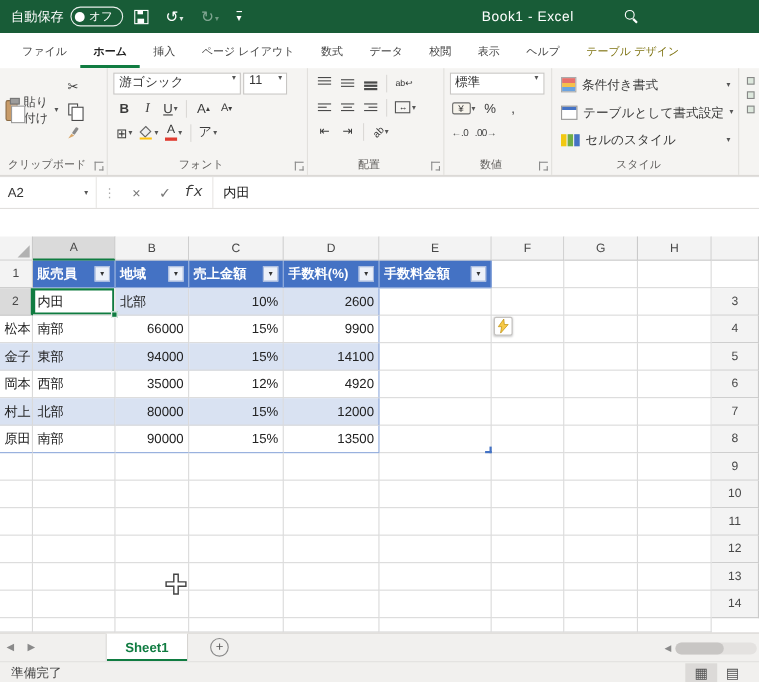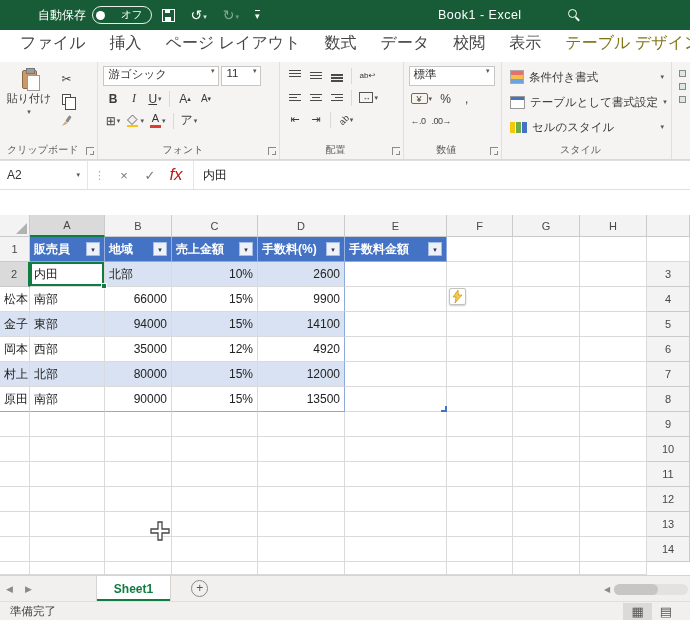--- a/index.html
+++ b/index.html
@@ -2,38 +2,38 @@
 <html><head>
 <meta charset="utf-8">
 <style>
   * { box-sizing: border-box; margin: 0; padding: 0; }
   html,body { width:690px; height:625px; }
   body { font-family:"Liberation Sans","DejaVu Sans",sans-serif; overflow:hidden; background:#fff; }
   .app { position:relative; width:690px; height:625px; background:#fff; }
 
   
   .titlebar { height:30px; background:#185C37; display:flex; align-items:center; color:#fff; font-size:12px; padding:0 10px; gap:4px; position:relative; }
-  .autosave { display:flex; align-items:center;margin-left:28px; }
-  .pill { display:inline-flex; align-items:center; gap:16px; border:1px solid rgba(255,255,255,.9); border-radius:9px; padding:1px 8px 1px 3px; margin-left:6px; font-size:10.5px; }
+  .autosave { display:flex; align-items:center; }
+  .pill { display:inline-flex; align-items:center; gap:4px; border:1px solid rgba(255,255,255,.9); border-radius:9px; padding:1px 8px 1px 3px; margin-left:6px; font-size:10.5px; }
   .dot { width:9px; height:9px; border-radius:50%; background:#fff; }
   .tb-btn { background:none; border:none; color:#fff; display:inline-flex; align-items:flex-end; gap:1px; font-size:14px; padding:2px 6px; cursor:default; }
   .tb-btn .mini { font-size:7px; opacity:.85; padding-bottom:2px; }
   .tb-btn.disabled { opacity:.45; }
   .qat-chev { border-top:1.5px solid #fff; font-size:9px; line-height:1; padding-top:1px; }
   .ic-save { position:relative; width:13px; height:13px; border:1.5px solid #fff; display:inline-block; }
   .ic-save::before { content:""; position:absolute; top:0; left:2px; width:5px; height:3px; background:#fff; }
   .ic-save::after { content:""; position:absolute; bottom:0; left:2px; width:6px; height:4px; background:#fff; }
   .tb-title { position:absolute; left:438px; top:8px; font-size:12.5px; letter-spacing:.5px; }
   .tb-search { position:absolute; left:562px; top:7px; }
   .ic-search { width:9px; height:9px; border:1.5px solid #fff; border-radius:50%; position:relative; display:inline-block; }
   .ic-search::after { content:""; position:absolute; width:5px; height:1.5px; background:#fff; transform:rotate(45deg); right:-4px; bottom:-2px; }
 
   
   .tabsrow { height:32px; background:#fff; display:flex; align-items:flex-end; padding:0 8px; }
-  .rtab { padding:7px 12px 8px 12px; font-size:16px; color:#444; white-space:nowrap; }
+  .rtab { padding:7px 12px 8px 12px; font-size:10px; color:#444; white-space:nowrap; }
   .rtab.active { color:#222; font-weight:700; box-shadow:inset 0 -3px 0 #107C41; }
   .rtab.contextual { color:#7F7413; }
 
   
   .ribbon { height:98px; background:#F5F4F2; border-bottom:1px solid #DBD9D6; display:flex; }
   .rgroup { position:relative; border-right:1px solid #E2E0DD; padding:4px 4px 17px 5px; display:flex; flex-direction:column; gap:3px; }
   .glabel { position:absolute; bottom:2px; left:0; right:12px; text-align:center; font-size:10px; color:#605E5C; white-space:nowrap; }
   .dlg { position:absolute; right:3px; bottom:4px; width:8px; height:8px; border-left:1px solid #8a8a8a; border-top:1px solid #8a8a8a; }
   .dlg::after { content:""; position:absolute; right:0px; bottom:0px; width:3px; height:3px; border-right:1.5px solid #8a8a8a; border-bottom:1.5px solid #8a8a8a; }
   .rrow { display:flex; align-items:center; gap:2px; }
@@ -41,21 +41,21 @@
   .sbtn .mini { font-size:7px; color:#555; }
   .sbtn.b { font-weight:800; } .sbtn.i { font-style:italic; font-family:"Liberation Serif",serif; } .sbtn.u span:first-child { text-decoration:underline; }
   .tiny { font-size:7px; margin-left:-1px; }
   .small-a { font-size:10px; }
   .vsep { width:1px; height:16px; background:#DBD9D6; margin:0 3px; }
   .combo { background:#fff; border:1px solid #C8C6C4; height:20px; display:flex; align-items:flex-start; justify-content:space-between; font-size:11.5px; padding:0 4px; color:#333; }
   .combo .mini { font-size:7px; color:#555; }
 
   .g-clip { width:100px; }
   .cliprow { display:flex; gap:4px; }
-  .bigbtn { display:flex; flex-direction:column; align-items:center; gap:2px; width:48px; background:none; border:none; font-size:11px; color:#3b3b3b; padding:4px 0 0 0;font-family:Liberation Serif, serif; }
+  .bigbtn { display:flex; align-items:center; gap:2px; width:48px; background:none; border:none; font-size:11px; color:#3b3b3b; padding:4px 0 0 0;font-family:Liberation Serif, serif; }
   .bigbtn .mini { font-size:7px; color:#555; }
   .ic-clip { position:relative; width:15px; height:19px; background:#C89B68; border:1px solid #8A6A44; border-radius:2px; }
   .ic-clip::before { content:""; position:absolute; left:3px; top:-3px; width:7px; height:4px; background:#9c9c9c; border:1px solid #777; }
   .ic-clip .page { position:absolute; left:4px; top:4px; width:13px; height:16px; background:#fff; border:1px solid #999; }
   .clipcol { display:flex; flex-direction:column; gap:2px; padding-top:3px; }
   .ic-copy { width:9px; height:11px; border:1px solid #4a4a4a; background:#fff; position:relative; display:inline-block; }
   .ic-copy::after { content:""; position:absolute; left:2px; top:2px; width:9px; height:11px; border:1px solid #4a4a4a; background:#fff; }
 
   .g-font { width:185px; }
   .w-font { width:116px; } .w-size { width:40px; }
@@ -90,21 +90,21 @@
 
   .g-sliver { flex:1; border-right:none; gap:6px; padding-top:8px; }
   .sliver-ic { width:7px; height:7px; border:1px solid #888; background:#DDE8DD; margin-left:2px; }
 
   
   .fbar { height:30px; background:#fff; display:flex; align-items:stretch; border-top:1px solid #E1DFDD; border-bottom:1px solid #E1DFDD; }
   .namebox { width:88px; display:flex; align-items:center; justify-content:space-between; padding:1px 7px; font-size:12px; color:#333; border-right:1px solid #E8E6E4; }
   .namebox .mini { font-size:7px; color:#555; }
   .grip { display:flex; align-items:center; color:#aaa; font-size:11px; padding:0 6px; }
   .fbtn { width:26px; background:none; border:none; display:flex; align-items:center; justify-content:center; color:#777; font-size:13px; }
-  .fbtn.fx span { font-family:Liberation Sans, sans-serif; font-style:italic; color:#b91c1c; font-size:17px; }
+  .fbtn.fx span { font-family:Liberation Mono, monospace; font-style:italic; color:#404040; font-size:14px; }
   .fcontent { flex:1; display:flex; align-items:center; padding:0 9px; font-size:12px; color:#222; border-left:1px solid #E8E6E4; margin-left:4px; }
   .gapstrip { height:25px; background:#fff; }
 
   
   .gridwrap { position:relative; width:690px; height:360px; }
   .grid { display:grid; grid-template-columns:30px 75px 67px 86px 87px 102px 66px 67px 67px 43px; grid-template-rows:22px repeat(13,25px) 13px; width:690px; height:360px; background:#fff; font-size:12px; color:#222; }
   .gcell { border-right:1px solid #DADADA; border-bottom:1px solid #DADADA; display:flex; align-items:center; padding:0 4px; overflow:hidden; white-space:nowrap; }
   .ch,.rh,.corner { background:#F3F3F3; justify-content:center; color:#474747; font-size:11px; border-color:#CACACA; padding:0; }
   .ch.sel,.rh.sel { background:#DADADA; }
   .ch.sel { border-bottom:2px solid #107C41; }
@@ -168,26 +168,28 @@
         <span class="qat-chev">▾</span>
       </button>
     <div class="tb-title">Book1 - Excel</div>
     <button class="tb-btn tb-search">
         <span class="ic-search"></span>
       </button>
   </div>
 
   <div class="tabsrow">
     <span class="rtab">ファイル</span>
+    <span class="rtab active">ホーム</span>
     <span class="rtab">挿入</span>
     <span class="rtab">ページ レイアウト</span>
     <span class="rtab">数式</span>
     <span class="rtab">データ</span>
     <span class="rtab">校閲</span>
     <span class="rtab">表示</span>
+    <span class="rtab">ヘルプ</span>
     <span class="rtab contextual">テーブル デザイン</span>
   </div>
 
   <div class="ribbon">
 
     <div class="rgroup g-clip">
       <div class="cliprow">
         <button class="bigbtn">
           <span class="ic-clip">
               <span class="page"></span>

